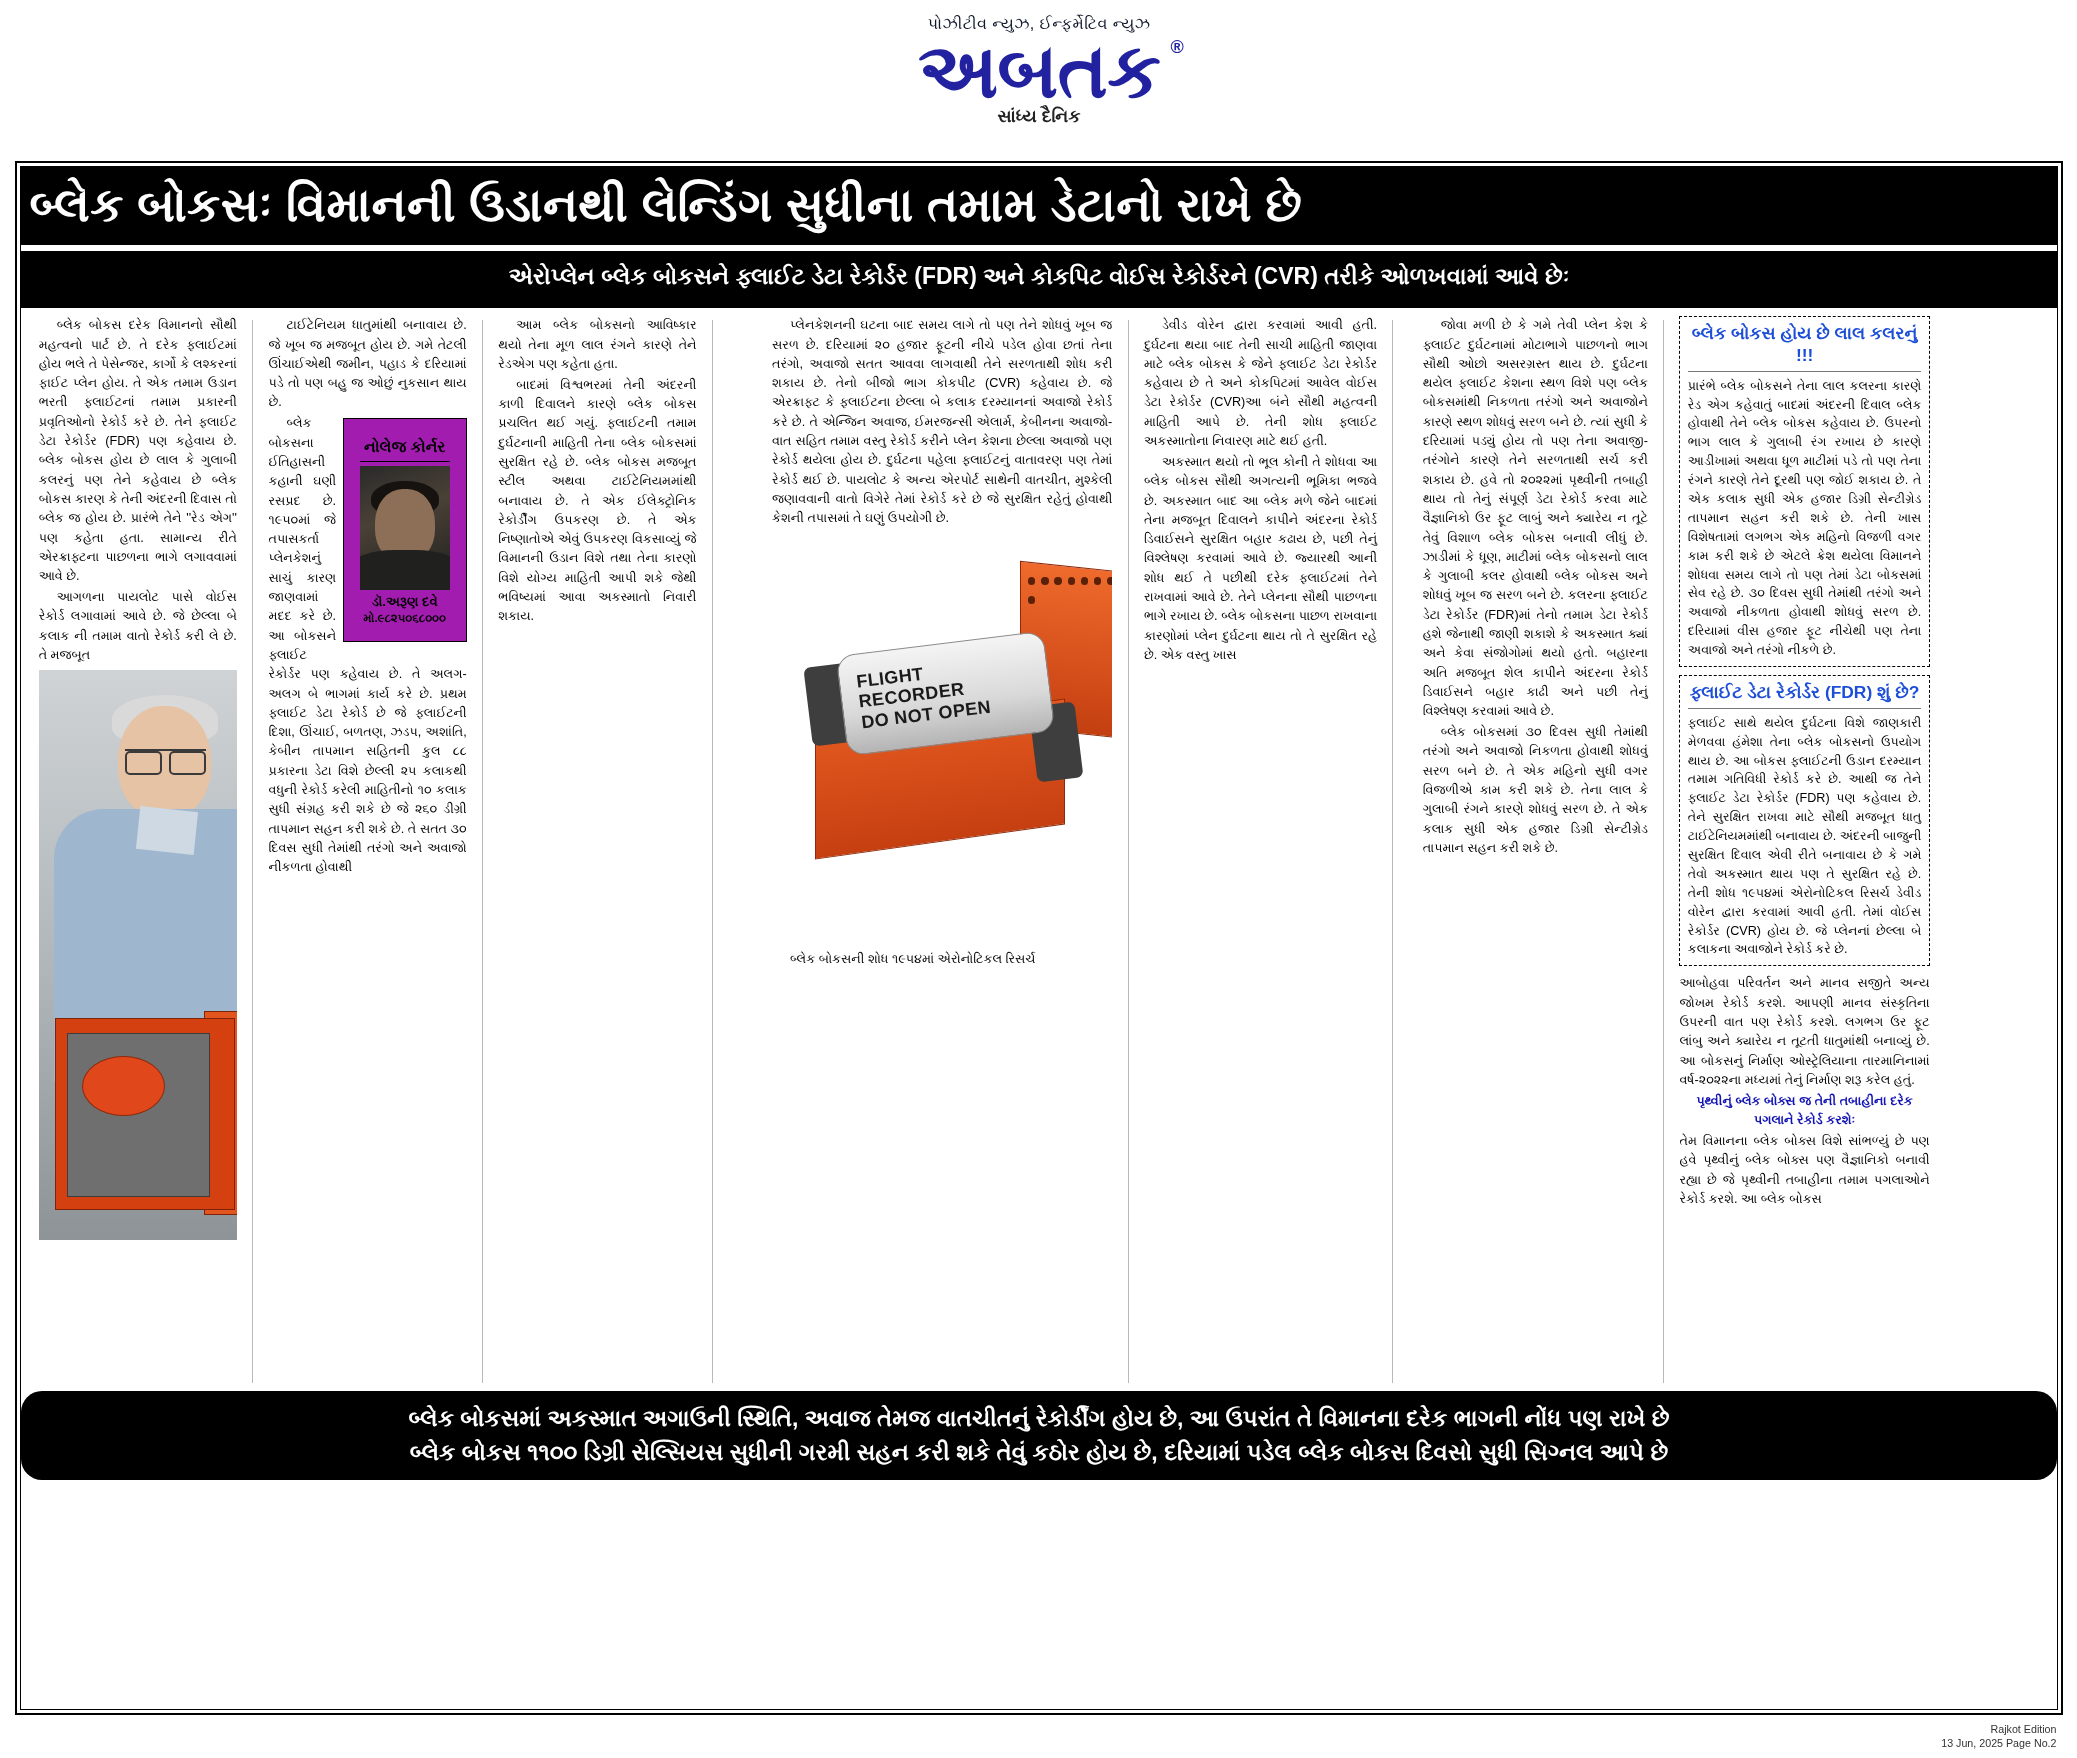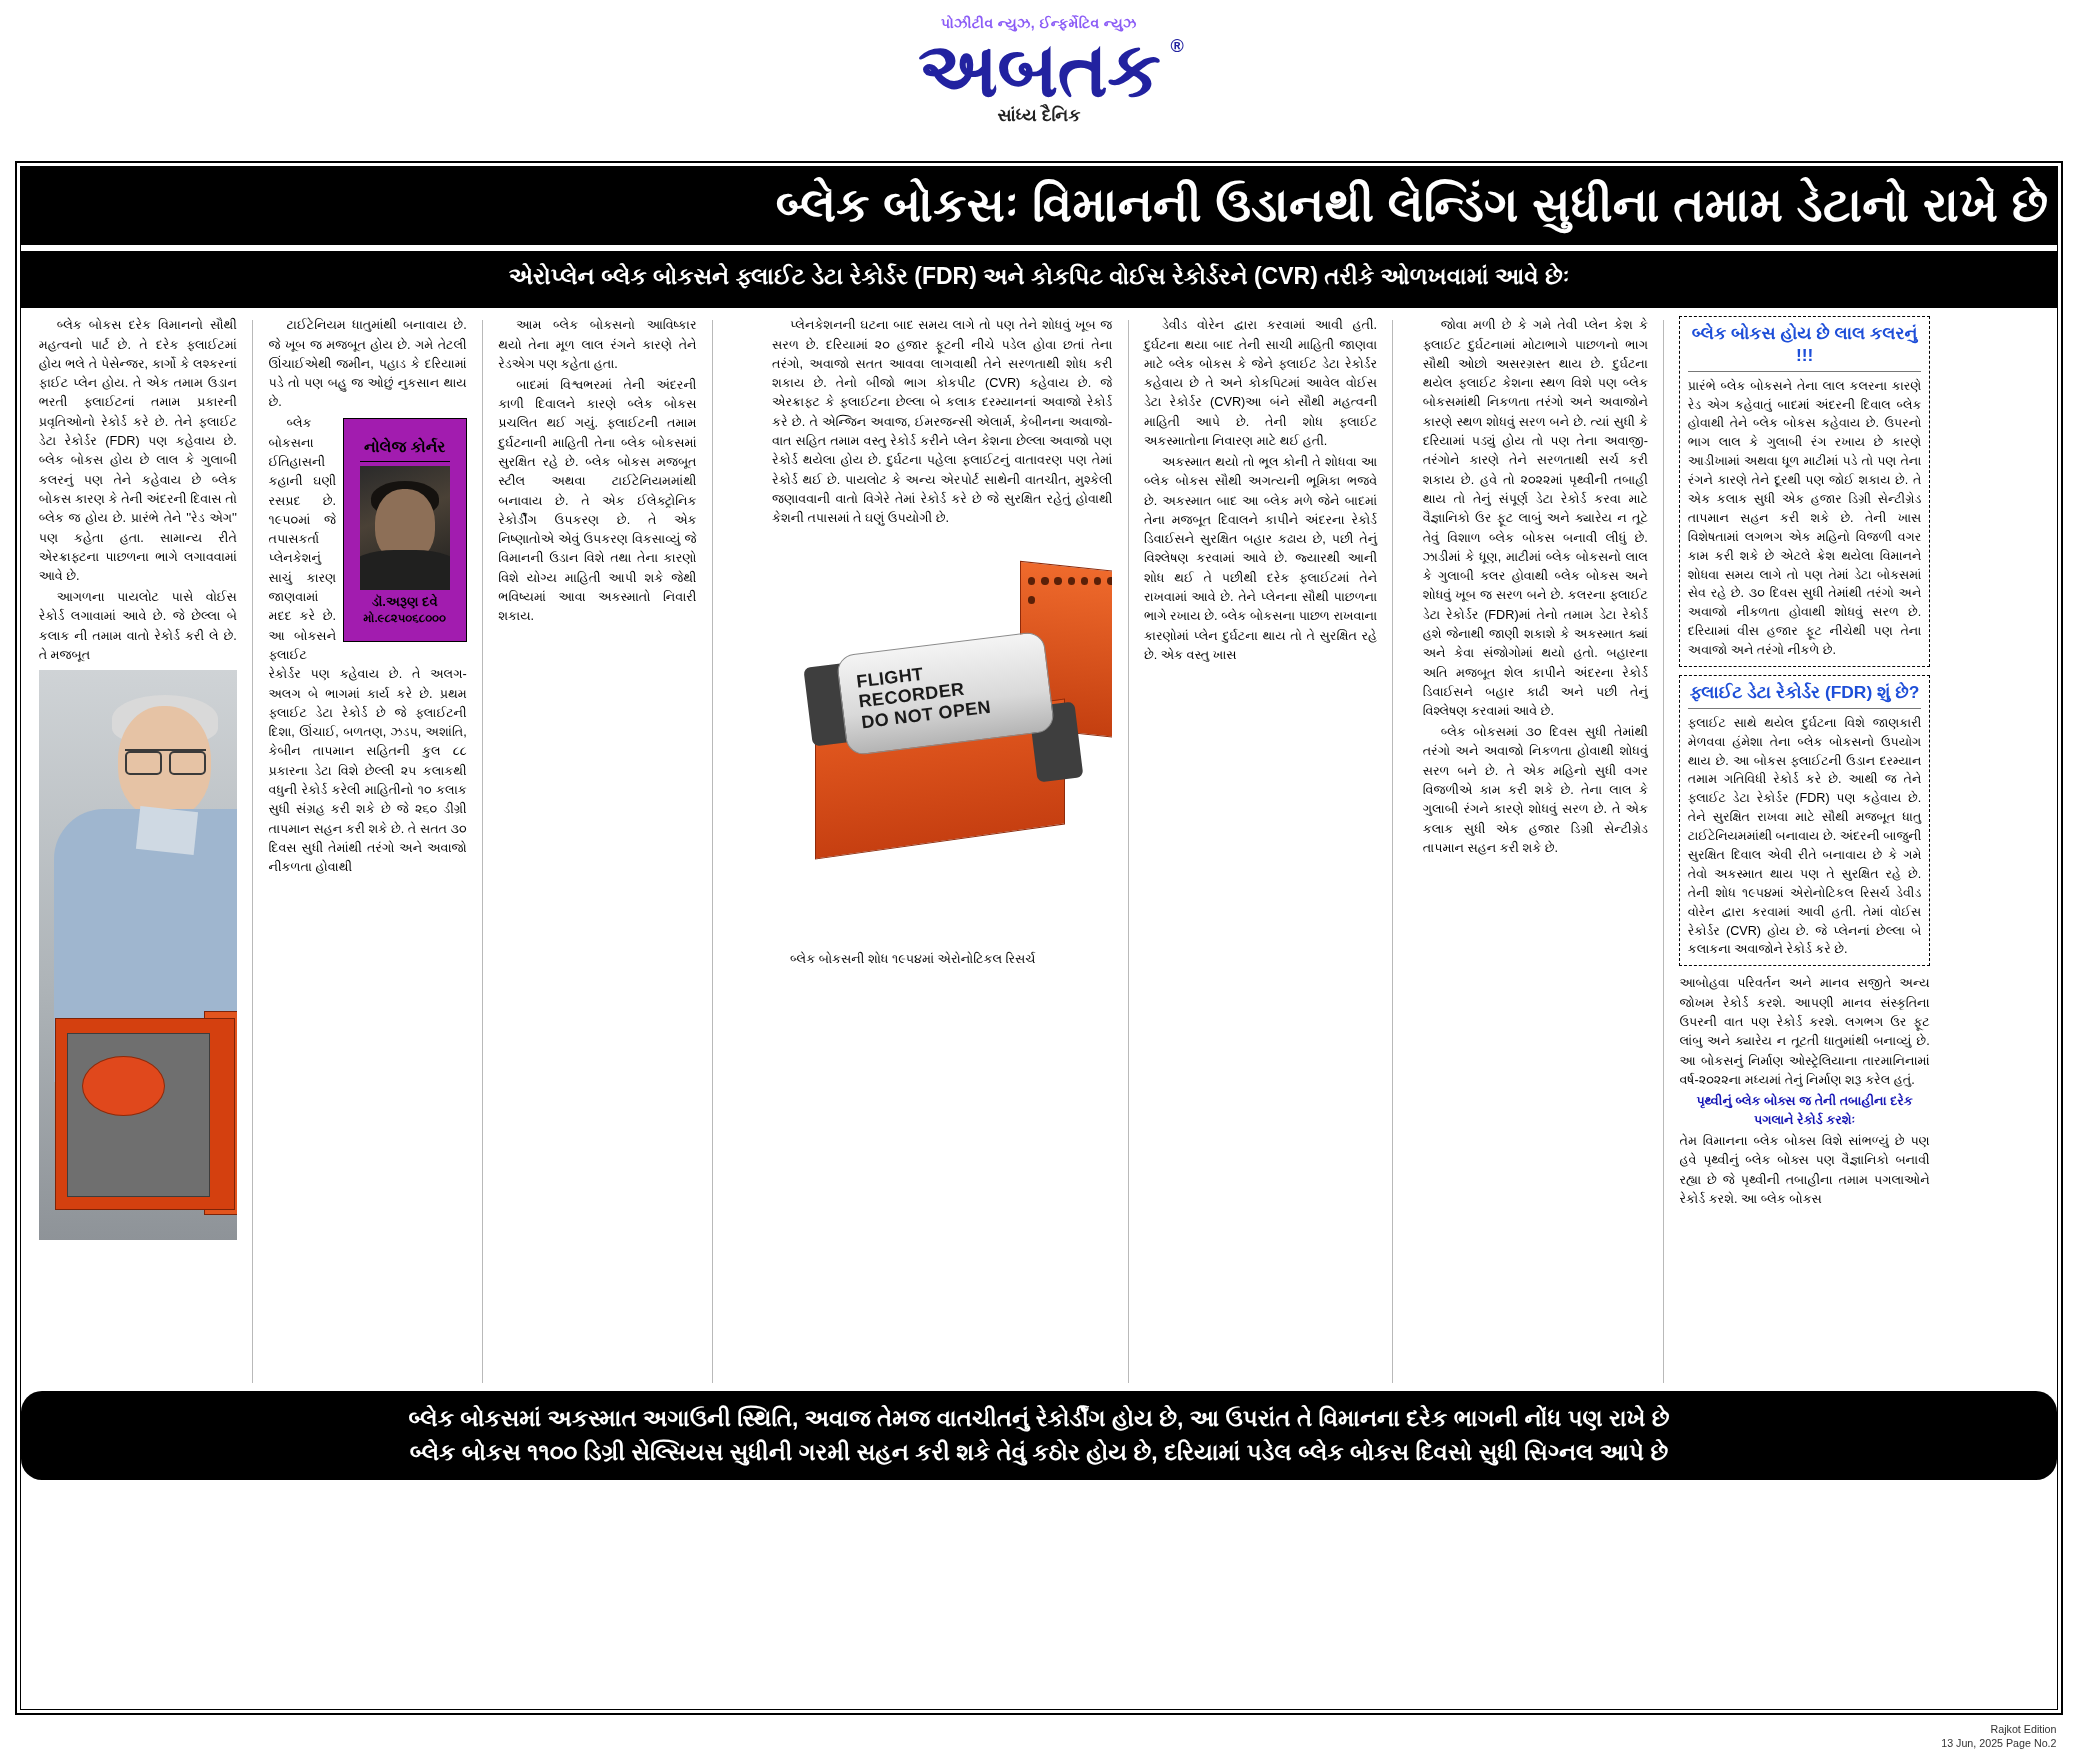--- a/index.html
+++ b/index.html
@@ -24,23 +24,23 @@
   }
 
   
   .masthead {
     text-align: center;
     padding-top: 15px;
     height: 161px;
     box-sizing: border-box;
   }
   .masthead-tagline-top {
-    font-size: 14px;
-    font-weight: bold;
-    color: #8b5cf6;
+    font-size: 16px;
+    font-weight: normal;
+    color: #0f172a;
     letter-spacing: 0.4px;
   }
   .masthead-logo {
     font-size: 76px;
     font-weight: bold;
     color: #2222a0;
     line-height: 1.0;
     letter-spacing: -0.8px;
     position: relative;
     display: inline-block;
@@ -73,21 +73,21 @@
     box-sizing: border-box;
     position: relative;
     background: #fff;
   }
 
   
   .headline-band {
     background: #000;
     color: #fff;
     padding: 11.6px 8.3px 13.2px 8.3px;
-    text-align: right;
+    text-align: left;
   }
   .headline-main {
     font-size: 47px;
     font-weight: bold;
     line-height: 1.12;
     letter-spacing: 0.4px;
   }
   .subhead-band {
     background: #000;
     color: #fff;

